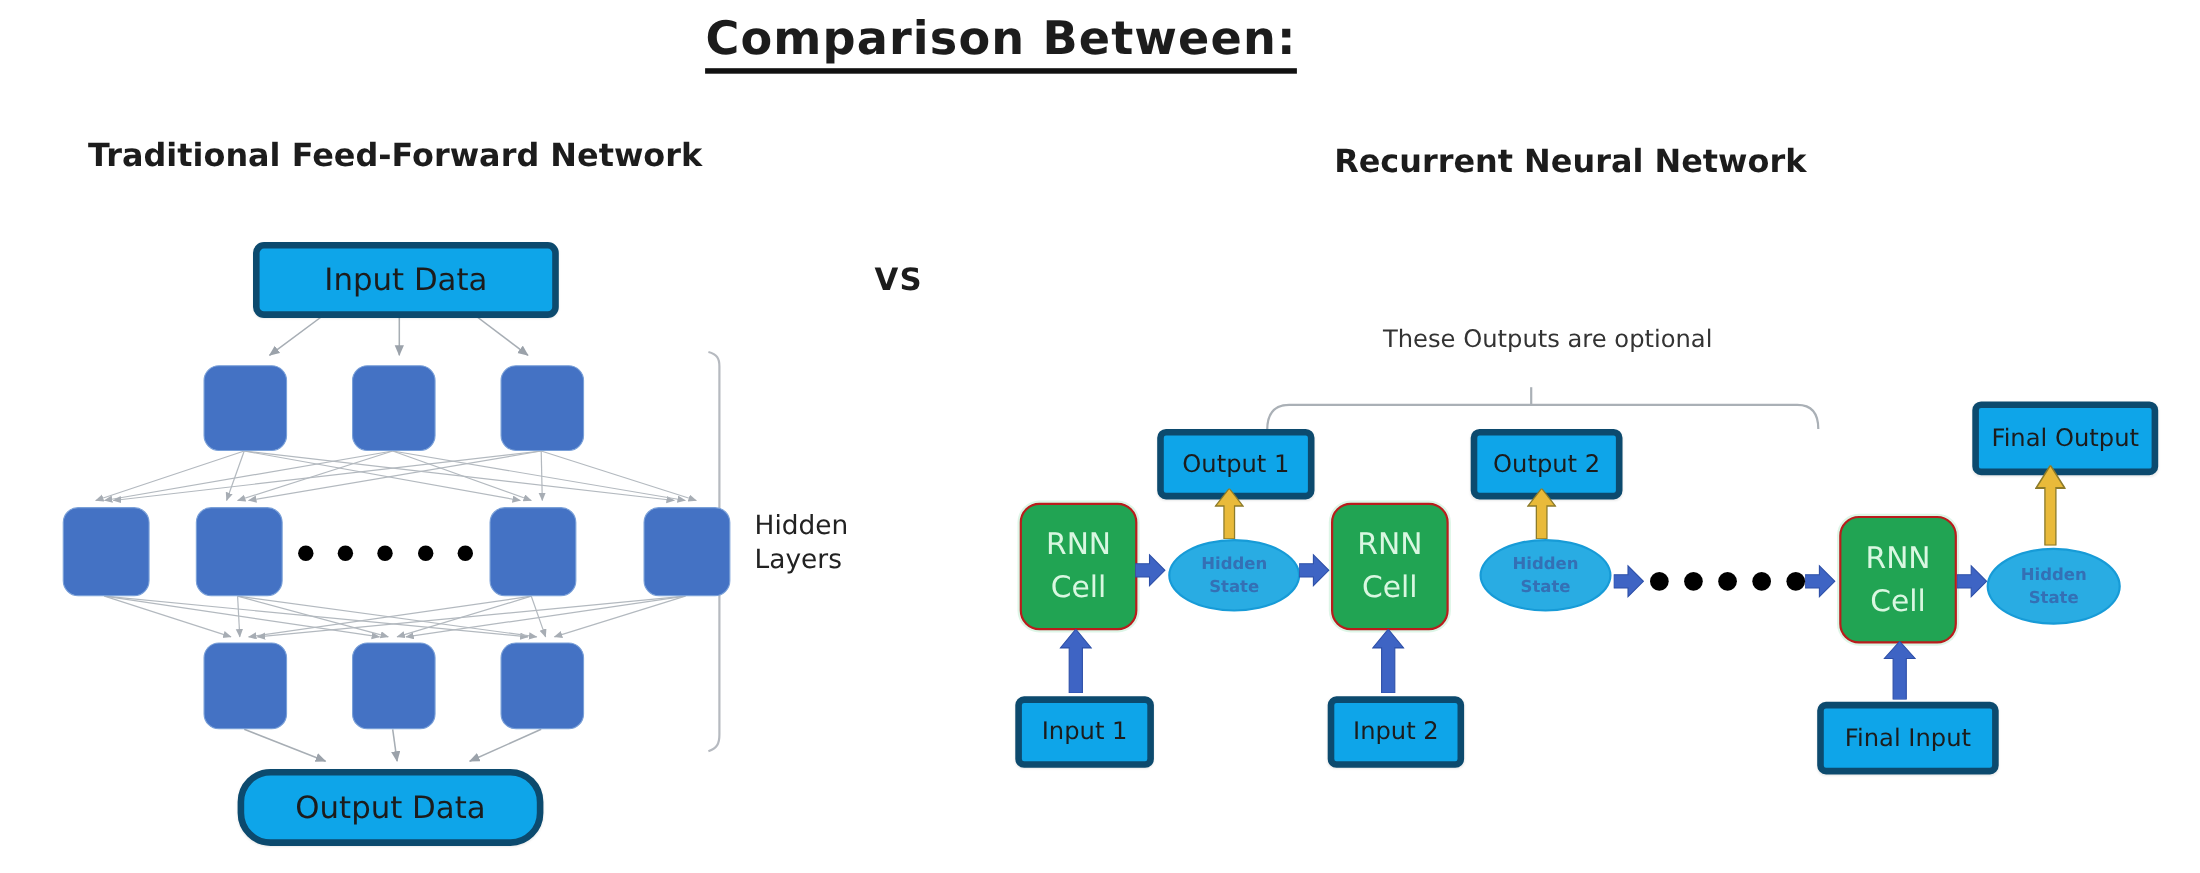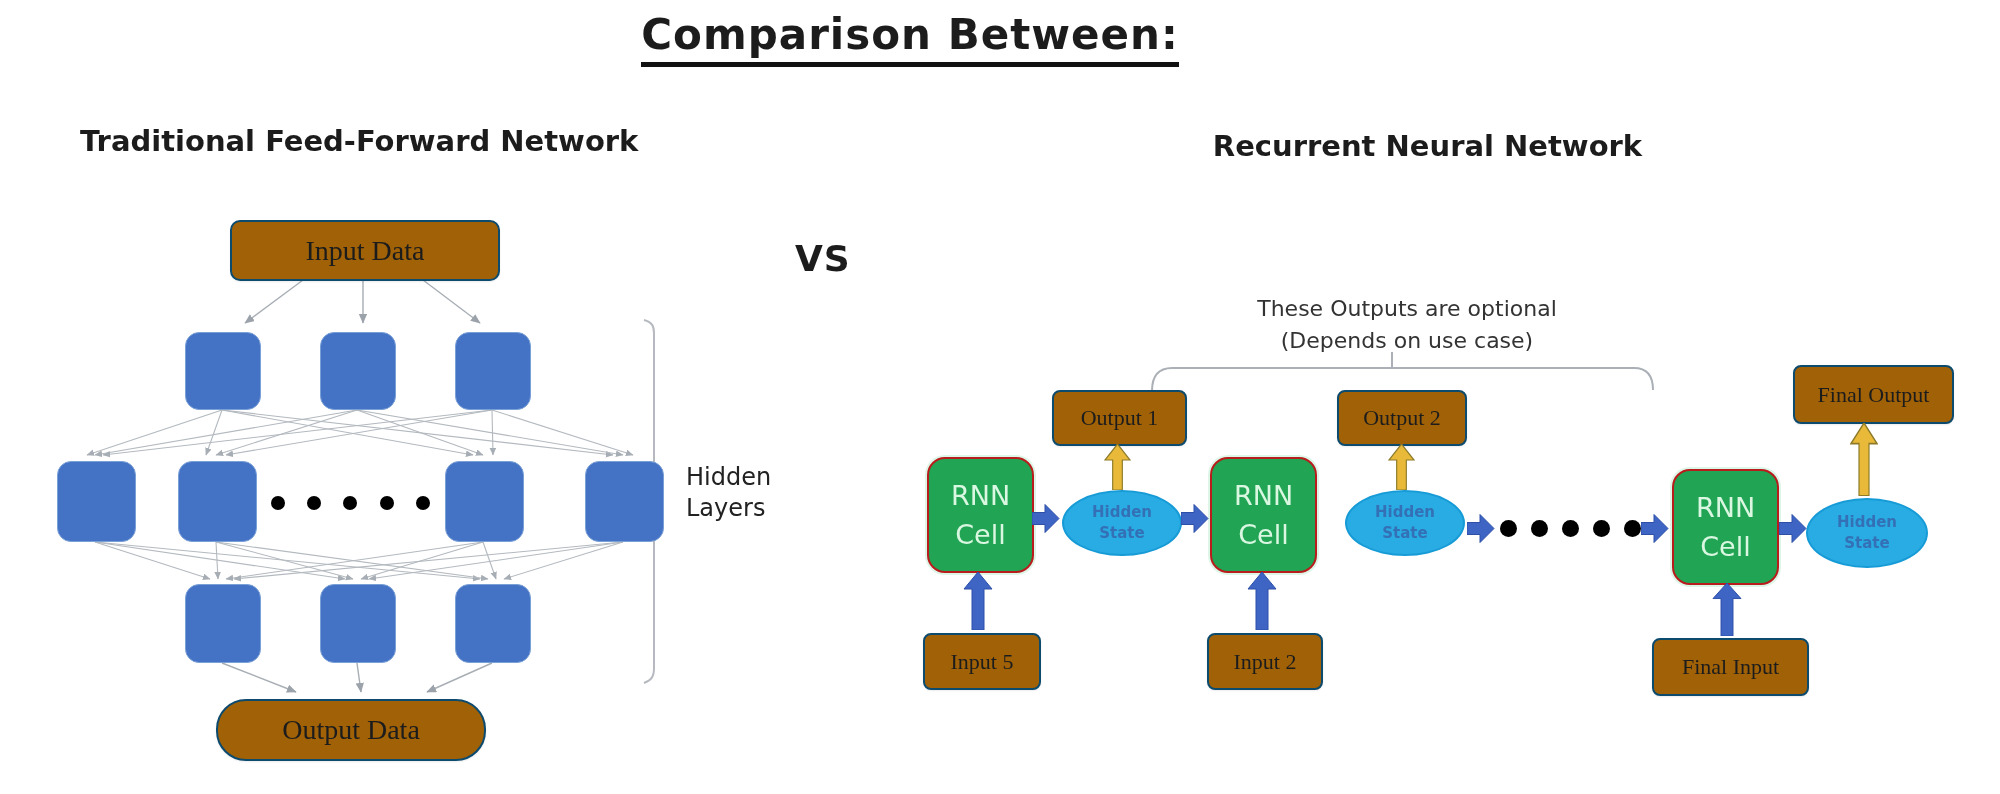--- a/index.html
+++ b/index.html
@@ -11,27 +11,26 @@
   .abs{position:absolute;}
   
   .page-title{
     top:10px;left:600px;width:620px;text-align:center;
     font-size:42px;font-weight:bold;letter-spacing:1px;
   }
   .page-title span{display:inline-block;border-bottom:5px solid #111;padding-bottom:3px;}
   .col-heading{font-size:29px;font-weight:bold;white-space:nowrap;}
   .ffn-heading{left:80px;top:124px;}
   .rnn-heading{left:1190px;top:129px;width:475px;text-align:center;}
-  .vs{left:795px;top:238px;font-size:36px;font-weight:bold;letter-spacing:1px;}
+  .vs{left:795px;top:238px;font-size:28px;font-weight:bold;letter-spacing:1px;}
   
   .wbox{
     display:flex;align-items:center;justify-content:center;
-    background:#a16207;border:2px solid #0c4a6e;border-radius:10px;
+    background:#0ea5e9;border:6px solid #0c4a6e;border-radius:10px;
     box-shadow:0 1px 2px rgba(0,0,0,.08);
-    font-family:Liberation Serif, serif;
   }
   .wbox.big{font-size:28px;}
   .wbox.small{font-size:22px;border-radius:8px;}
   
   .node{
     background:var(--node-blue,#4472C4);
     border:1px solid #7aa0d8;border-radius:14px;
   }
   .dot{background:#000;border-radius:50%;}
   .hl-label{font-size:24px;line-height:1.3;color:#222;}
@@ -149,21 +148,20 @@
     <span>Output Data</span>
   </div>
 
   <div class="abs hl-label" style="left:686px;top:462px;">
     <div>Hidden</div>
     <div>Layers</div>
   </div>
 
   <div class="abs rnn-note" style="left:1192px;top:293px;">
     <div>These Outputs are optional</div>
-    <div>(Depends on use case)</div>
   </div>
 
   <div class="abs wbox small" style="left:1052px;top:390px;width:131px;height:52px;align-items:center;">
     <span>Output 1</span>
   </div>
   <div class="abs wbox small" style="left:1337px;top:390px;width:126px;height:52px;">
     <span>Output 2</span>
   </div>
   <div class="abs wbox small" style="left:1793px;top:365px;width:157px;height:55px;">
     <span>Final Output</span>
@@ -231,21 +229,21 @@
     <polygon points="15,0 29,17 21,17 21,58 9,58 9,17 1,17" fill="#3E64C4" stroke="#2d4fa8" stroke-width="1"></polygon>
   </svg>
   <svg class="abs icon-svg" style="left:1247px;top:572px;" width="30" height="58" viewBox="0 0 30 58" preserveAspectRatio="none">
     <polygon points="15,0 29,17 21,17 21,58 9,58 9,17 1,17" fill="#3E64C4" stroke="#2d4fa8" stroke-width="1"></polygon>
   </svg>
   <svg class="abs icon-svg" style="left:1712px;top:583px;" width="30" height="53" viewBox="0 0 30 58" preserveAspectRatio="none">
     <polygon points="15,0 29,17 21,17 21,58 9,58 9,17 1,17" fill="#3E64C4" stroke="#2d4fa8" stroke-width="1"></polygon>
   </svg>
 
   <div class="abs wbox small" style="left:923px;top:633px;width:114px;height:53px;">
-    <span>Input 5</span>
+    <span>Input 1</span>
   </div>
   <div class="abs wbox small" style="left:1207px;top:633px;width:112px;height:53px;">
     <span>Input 2</span>
   </div>
   <div class="abs wbox small" style="left:1652px;top:638px;width:153px;height:54px;">
     <span>Final Input</span>
   </div>
 
 </div>
 

